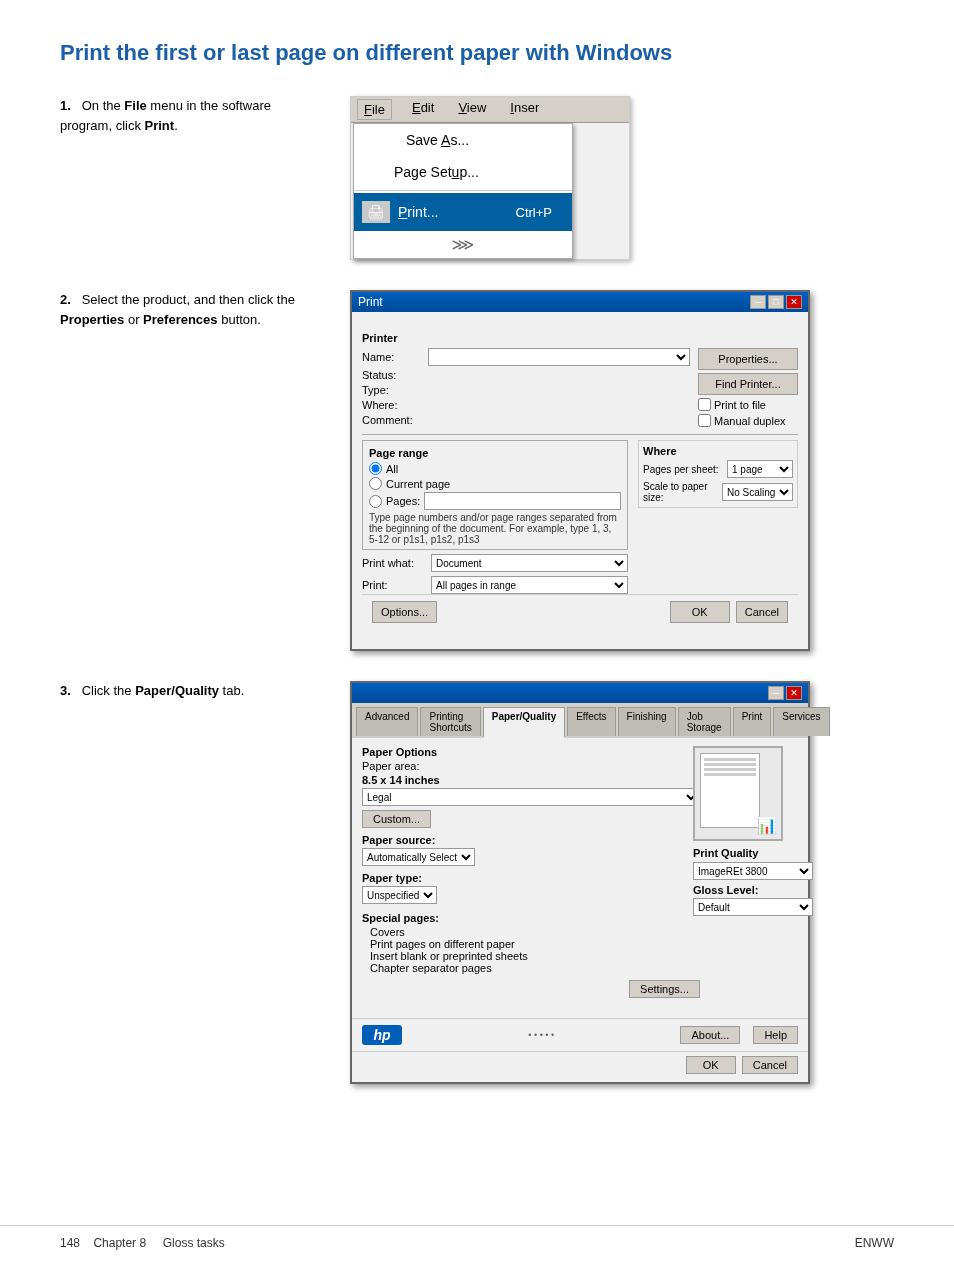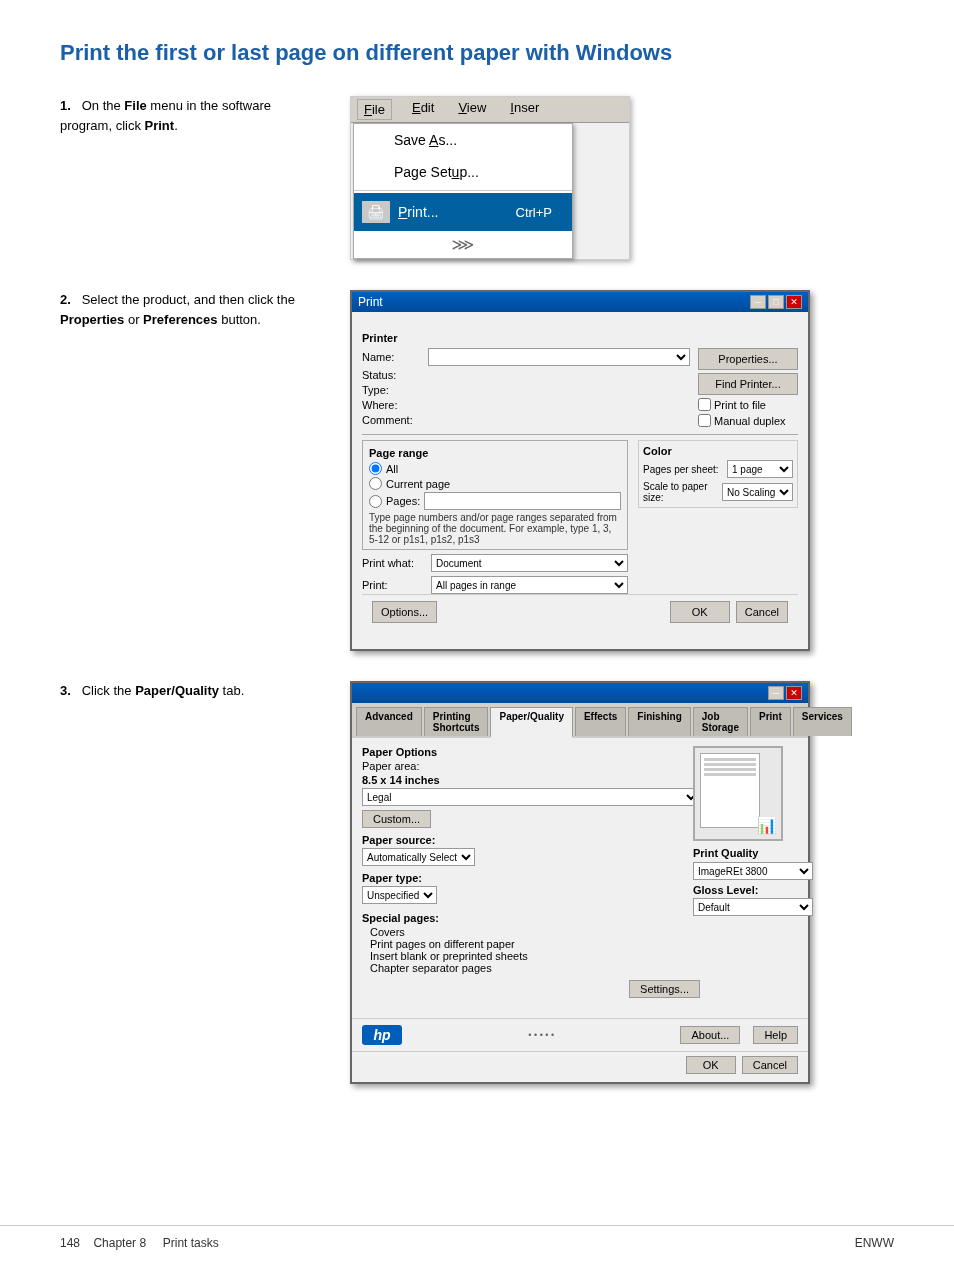--- a/index.html
+++ b/index.html
@@ -257,21 +257,20 @@
       background: #d4d0c8;
     }
 
     .pq-tab {
       padding: 3px 8px;
       background: #c0bdb5;
       border: 1px solid #999;
       border-bottom: none;
       font-size: 10px;
       cursor: pointer;
-      font-weight: bold;
     }
 
     .pq-tab.active {
       background: #f0f0f0;
       border-bottom: 2px solid #f0f0f0;
       margin-bottom: -2px;
       font-weight: bold;
     }
 
     .pq-content {
@@ -386,21 +385,21 @@
       <div class="step-screenshot">
 
         <div class="file-menu-img">
           <div class="file-menu-bar">
             <span style="background:#d4d0c8; padding:2px 6px; border:1px solid #aaa;"><u>F</u>ile</span>
             <span><u>E</u>dit</span>
             <span><u>V</u>iew</span>
             <span><u>I</u>nser</span>
           </div>
           <div style="background:#fff; border:1px solid #aaa; margin:0 0 0 2px; width:220px; box-shadow:2px 2px 4px rgba(0,0,0,0.3);">
-            <div style="padding:8px 20px 8px 40px; font-size:14px;">Save <u>A</u>s...</div>
+            <div style="padding:8px 20px 8px 40px; font-size:14px;margin-left:12px;">Save <u>A</u>s...</div>
             <div style="padding:8px 20px 8px 40px; font-size:14px;">Page Set<u>u</u>p...</div>
             <div style="height:1px; background:#ccc; margin:2px 0;"></div>
             <div style="padding:8px 20px 8px 8px; font-size:14px; display:flex; align-items:center; gap:8px; background:#0060a0; color:white;">
               <div style="width:28px; height:22px; background:#c8c8c8; display:flex; align-items:center; justify-content:center;">🖨</div>
               <span><u>P</u>rint...</span>
               <span style="margin-left:auto; font-size:13px;">Ctrl+P</span>
             </div>
             <div style="text-align:center; padding:4px; font-size:16px; color:#666;">⋙</div>
           </div>
         </div>
@@ -493,21 +492,21 @@
                 <div style="display:flex; align-items:center; gap:4px;">
                   <span style="font-size:11px; width:65px;">Print:</span>
                   <select class="dialog-select" style="width:120px;">
                     <option>All pages in range</option>
                   </select>
                 </div>
               </div>
 
               <div style="width:160px;">
                 <div class="dialog-zoom-section">
-                  <div class="dialog-zoom-title">Color</div>
+                  <div class="dialog-zoom-title">Where</div>
                   <div style="display:flex; align-items:center; gap:4px; margin-bottom:3px;">
                     <span style="font-size:10px; width:80px;">Pages per sheet:</span>
                     <select class="dialog-select">
                       <option>1 page</option>
                     </select>
                   </div>
                   <div style="display:flex; align-items:center; gap:4px;">
                     <span style="font-size:10px; width:80px;">Scale to paper size:</span>
                     <select class="dialog-select">
                       <option>No Scaling</option>
@@ -647,16 +646,16 @@
 
   </div>
 </div>
 
 <div class="page-footer">
   <div class="footer-left">
     <span>148</span>
     &nbsp;&nbsp;
     <span>Chapter 8</span>
     &nbsp;&nbsp;&nbsp;
-    <span>Print tasks</span>
+    <span>Gloss tasks</span>
   </div>
   <div class="footer-right">ENWW</div>
 </div>
 
 </body></html>

